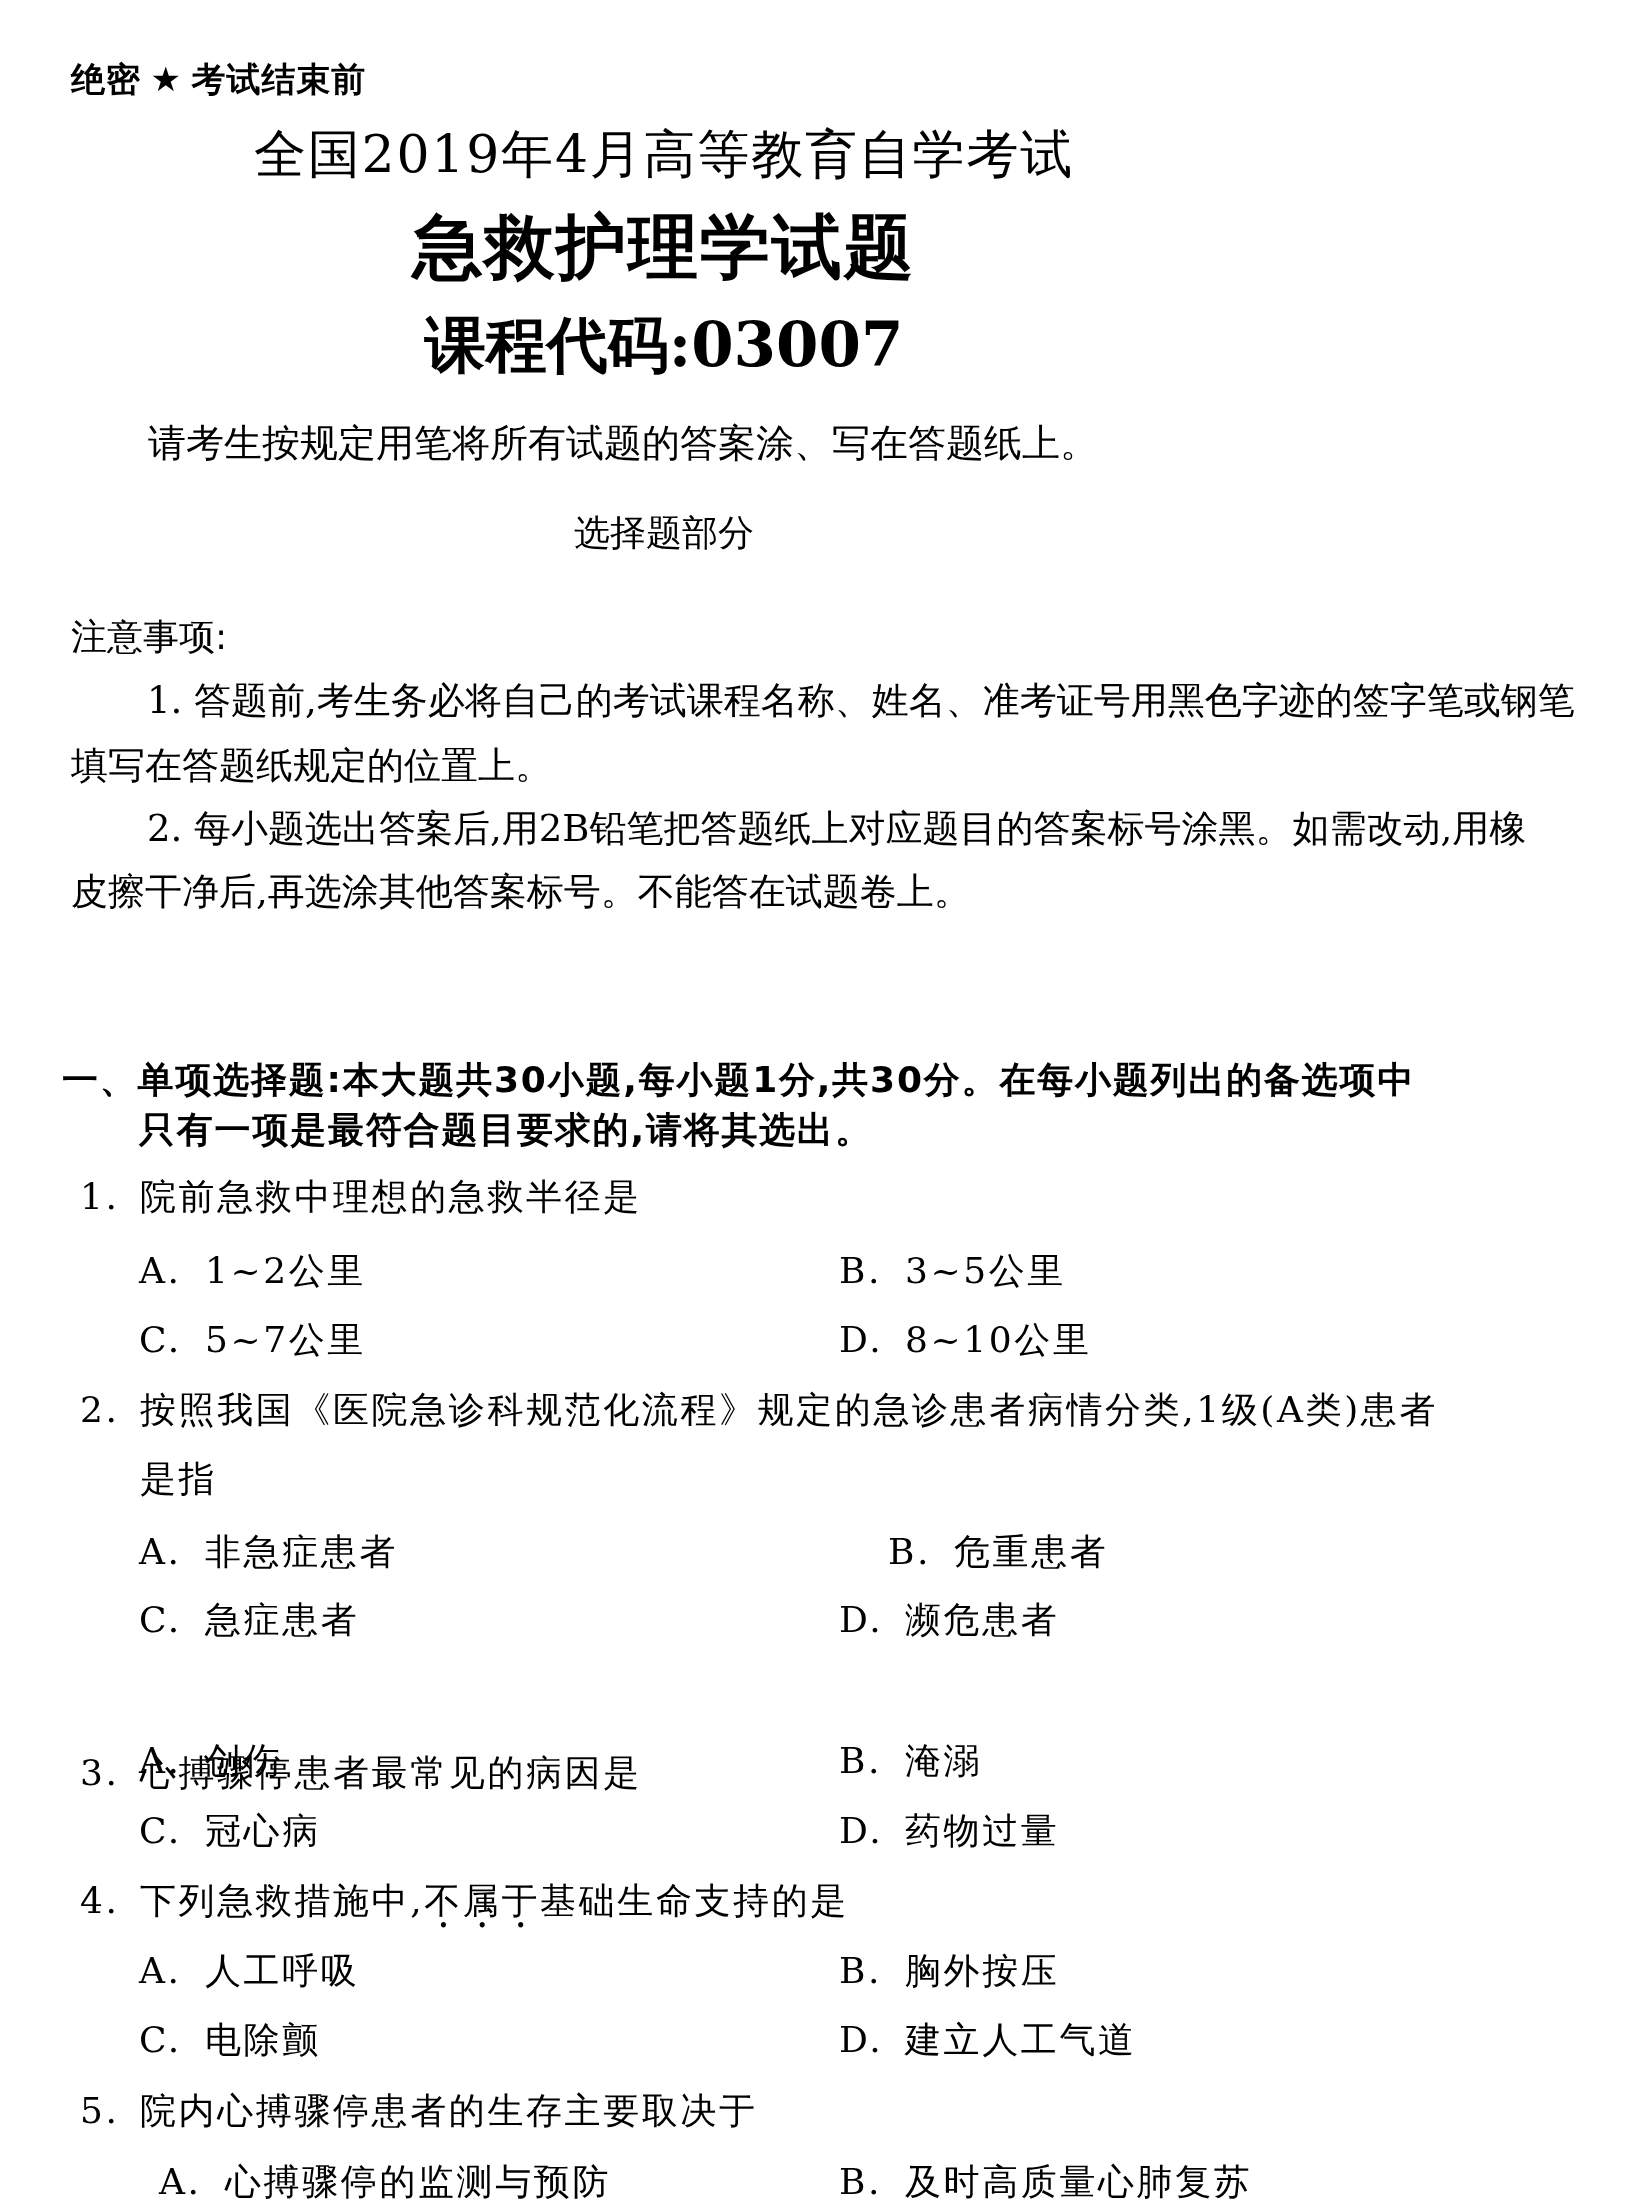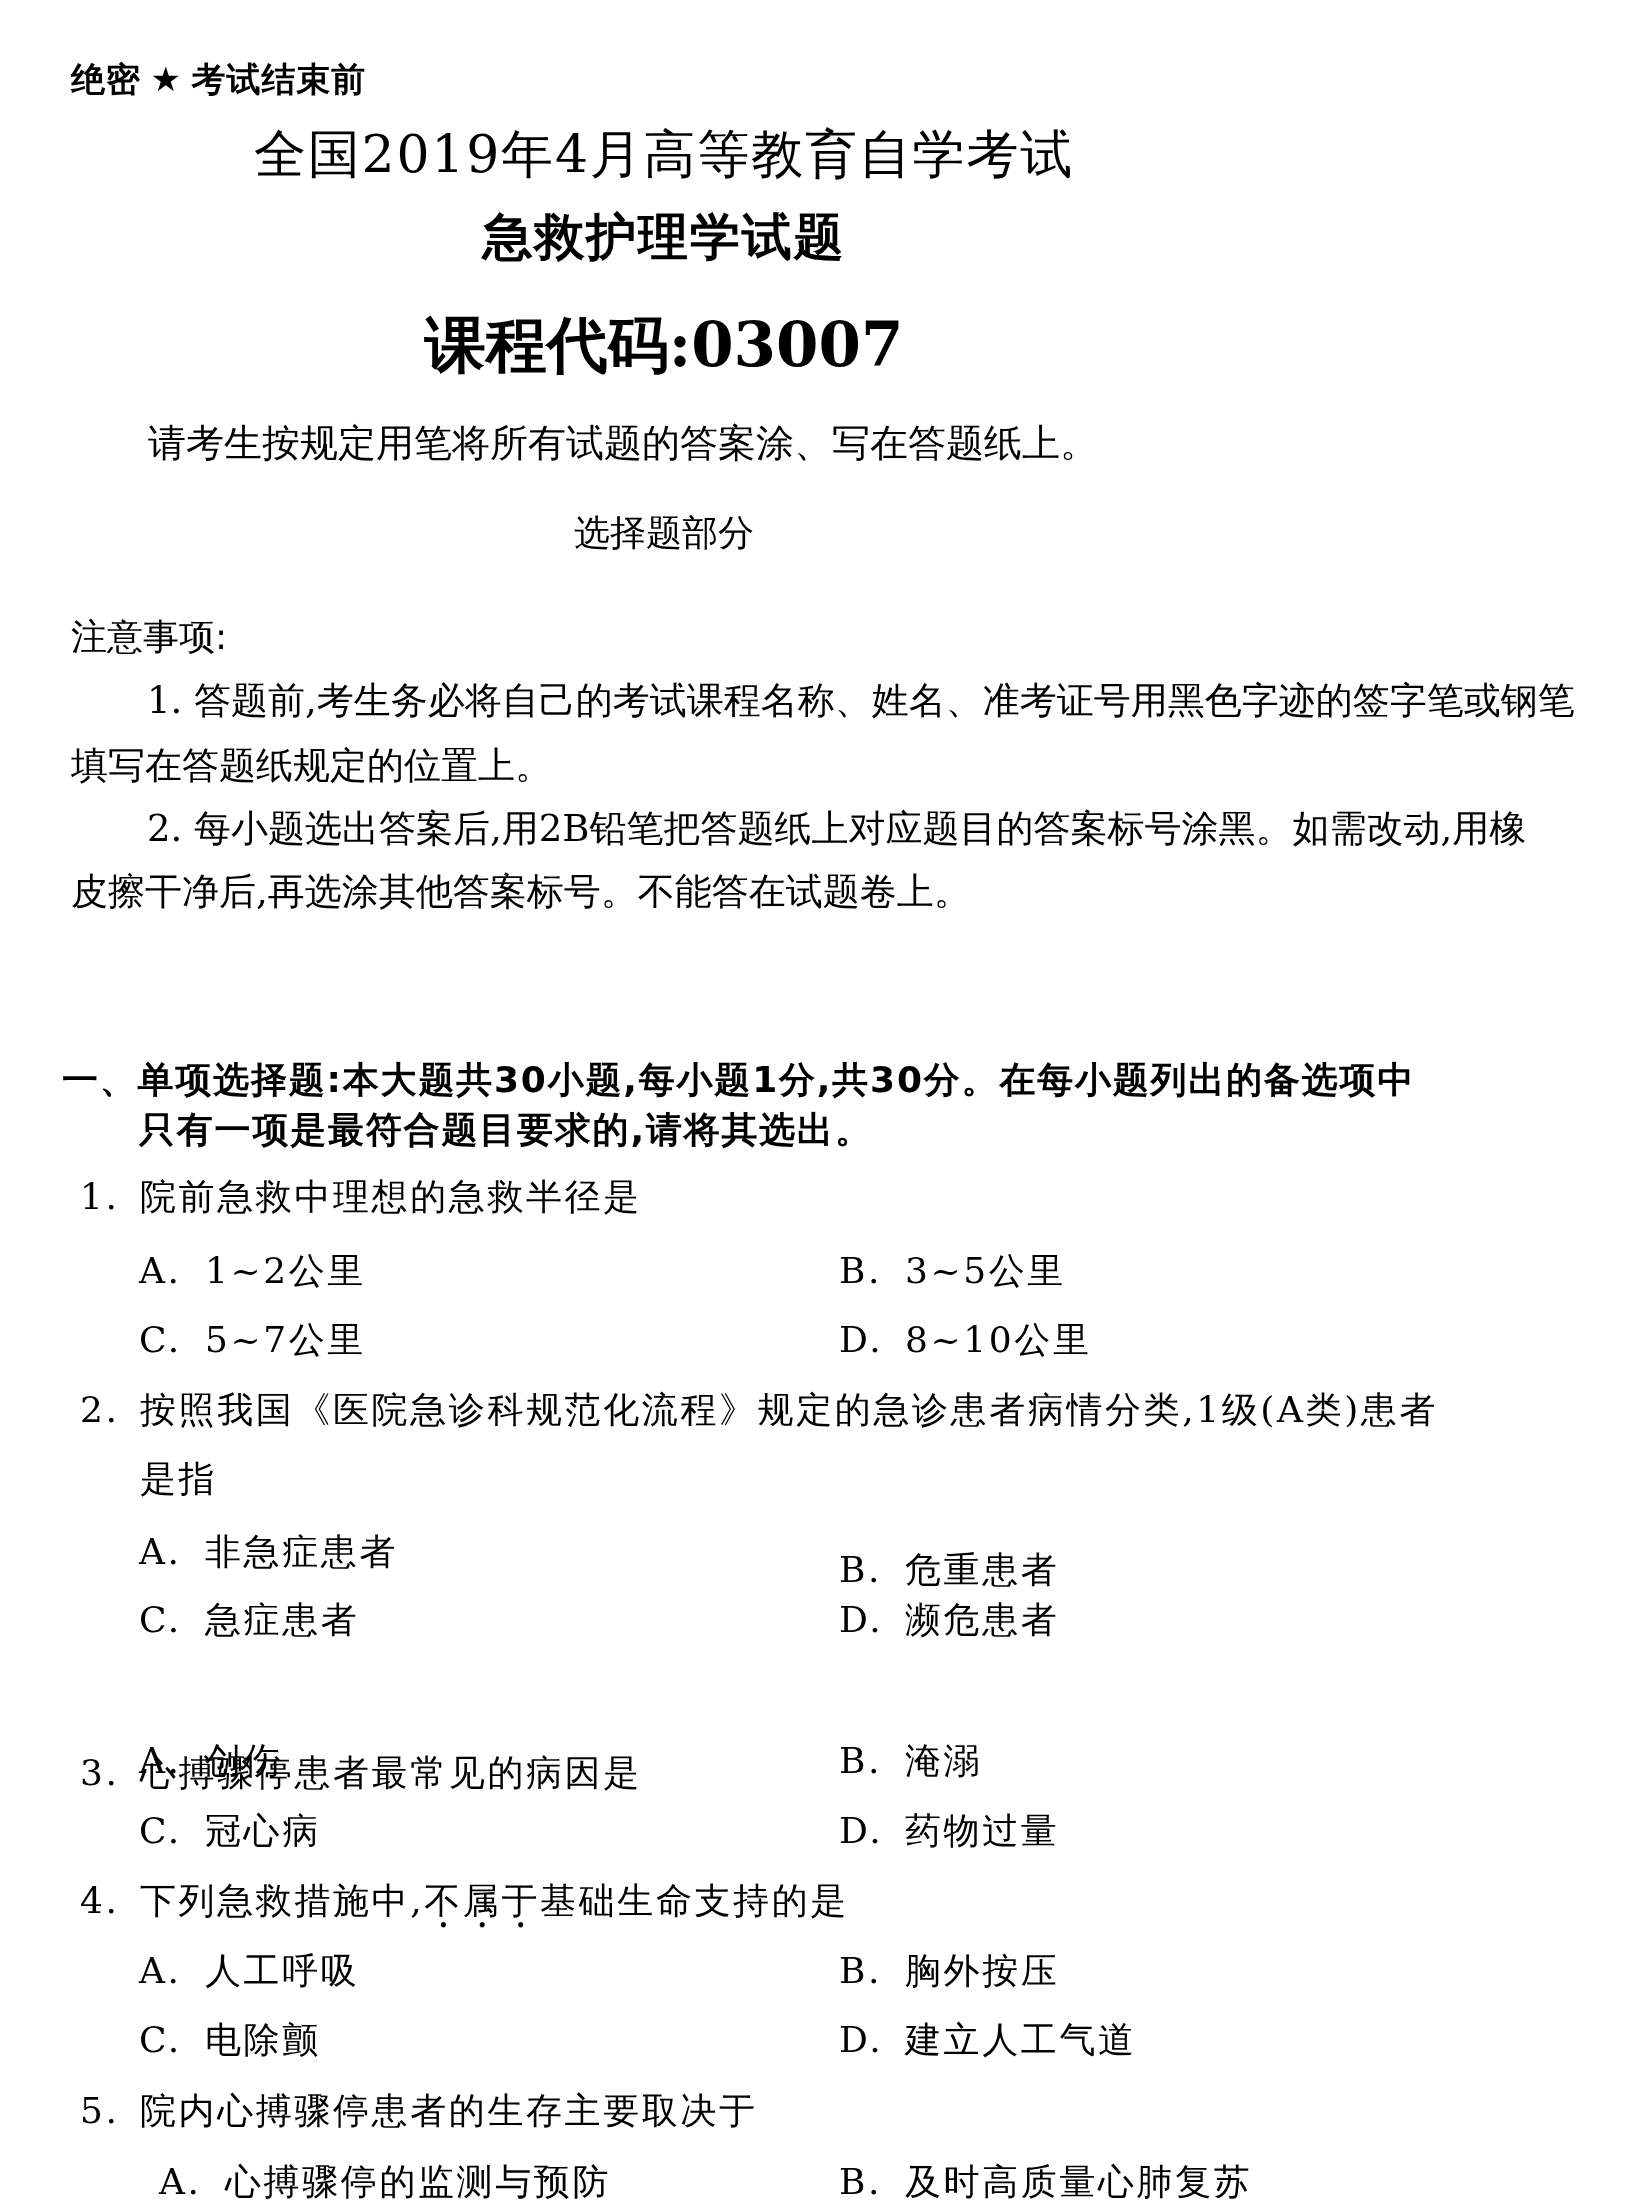--- a/index.html
+++ b/index.html
@@ -3,21 +3,21 @@
   <meta charset="utf-8">
   <style>
     html, body { margin: 0; padding: 0; background: #ffffff; }
     body { width: 1651px; height: 2423px; position: relative; overflow: hidden; color: #000; }
     .ln { position: absolute; white-space: nowrap; line-height: 1; }
     .sans { font-family: "DejaVu Sans", "Liberation Sans", sans-serif; }
     .serif { font-family: "DejaVu Serif", "Liberation Serif", serif; }
     .center { left: 0; width: 1328px; text-align: center; }
     .hdr { font-size: 34px; font-weight: bold; left: 71px; top: 62px; letter-spacing: 0.9px; }
     .t1 { font-size: 52px; top: 128px; letter-spacing: 1.8px; }
-    .t2 { font-size: 50px; font-weight: bold; top: 212px; letter-spacing: 1.8px; }
+    .t2 { font-size: 70px; font-weight: bold; top: 212px; letter-spacing: 1.8px; }
     .code { font-size: 61px; font-weight: bold; top: 314px; }
     .instr { font-size: 38px; left: 148px; top: 424px; }
     .part { font-size: 36px; top: 515px; }
     .note-h { font-size: 36px; left: 71px; top: 619px; font-weight: normal; }
     .note { font-size: 37px; }
     .sec { font-size: 36px; font-weight: bold; letter-spacing: 1.8px; }
     .q { font-size: 36px; letter-spacing: 2.6px; }
     .qnum { display: inline-block; width: 60px; }
     .opt { font-size: 36px; letter-spacing: 2.6px; }
     .optlab { display: inline-block; width: 66px; }
@@ -55,21 +55,21 @@
 <div class="ln serif opt" style="left:139px; top:1253px;"><span class="optlab">A.</span><span>1~2公里</span></div>
 <div class="ln serif opt" style="left:839px; top:1253px;"><span class="optlab">B.</span><span>3~5公里</span></div>
 <div class="ln serif opt" style="left:139px; top:1322px;"><span class="optlab">C.</span><span>5~7公里</span></div>
 <div class="ln serif opt" style="left:839px; top:1322px;"><span class="optlab">D.</span><span>8~10公里</span></div>
 
 <div class="ln serif q" style="left:80px; top:1392px;">
   <span class="qnum">2.</span><span>按照我国《医院急诊科规范化流程》规定的急诊患者病情分类,1级(A类)患者</span>
 </div>
 <div class="ln serif q" style="left:140px; top:1461px;">是指</div>
 <div class="ln serif opt" style="left:139px; top:1534px;"><span class="optlab">A.</span><span>非急症患者</span></div>
-<div class="ln serif opt" style="left:839px; top:1534px;margin-top:18px;"><span class="optlab">B.</span><span>危重患者</span></div>
+<div class="ln serif opt" style="left:888px; top:1534px;"><span class="optlab">B.</span><span>危重患者</span></div>
 <div class="ln serif opt" style="left:139px; top:1602px;"><span class="optlab">C.</span><span>急症患者</span></div>
 <div class="ln serif opt" style="left:839px; top:1602px;"><span class="optlab">D.</span><span>濒危患者</span></div>
 
 <div class="ln serif q" style="left:80px; top:1755px;">
   <span class="qnum">3.</span><span>心搏骤停患者最常见的病因是</span>
 </div>
 <div class="ln serif opt" style="left:139px; top:1743px;"><span class="optlab">A.</span><span>创伤</span></div>
 <div class="ln serif opt" style="left:839px; top:1743px;"><span class="optlab">B.</span><span>淹溺</span></div>
 <div class="ln serif opt" style="left:139px; top:1813px;"><span class="optlab">C.</span><span>冠心病</span></div>
 <div class="ln serif opt" style="left:839px; top:1813px;"><span class="optlab">D.</span><span>药物过量</span></div>

